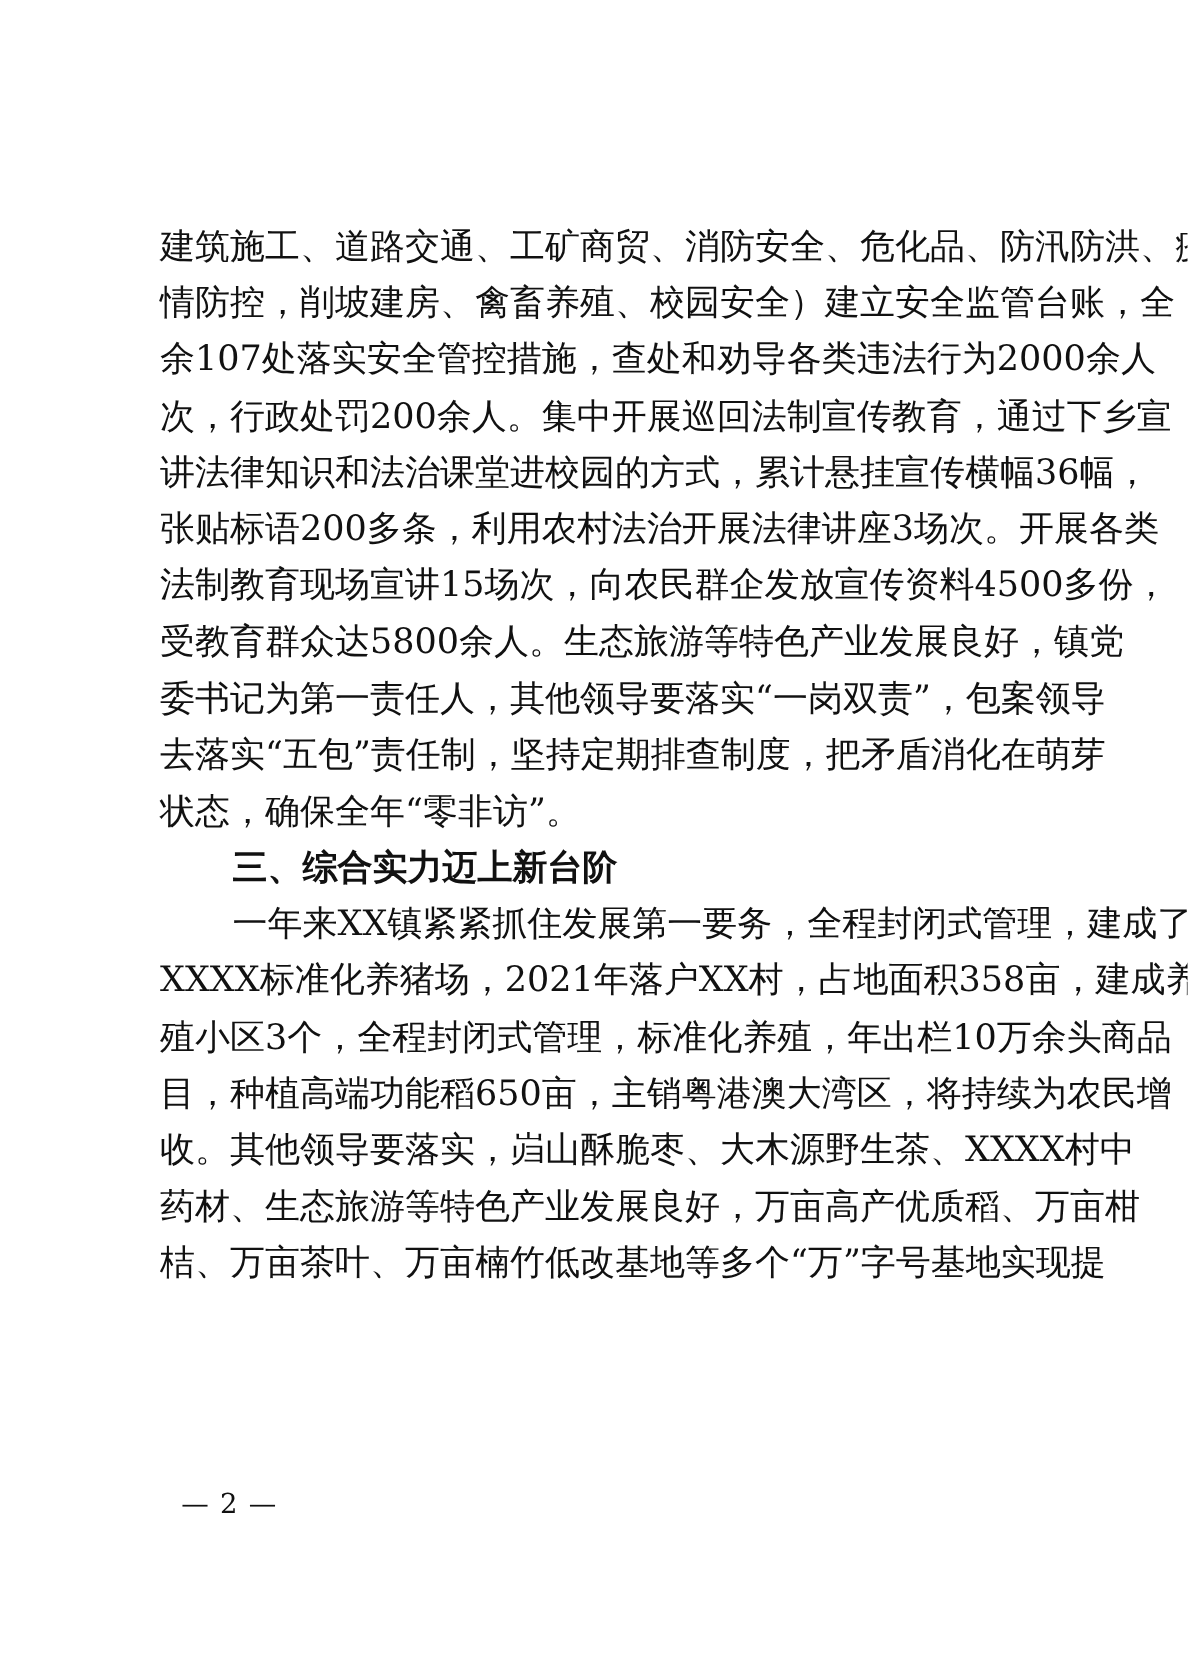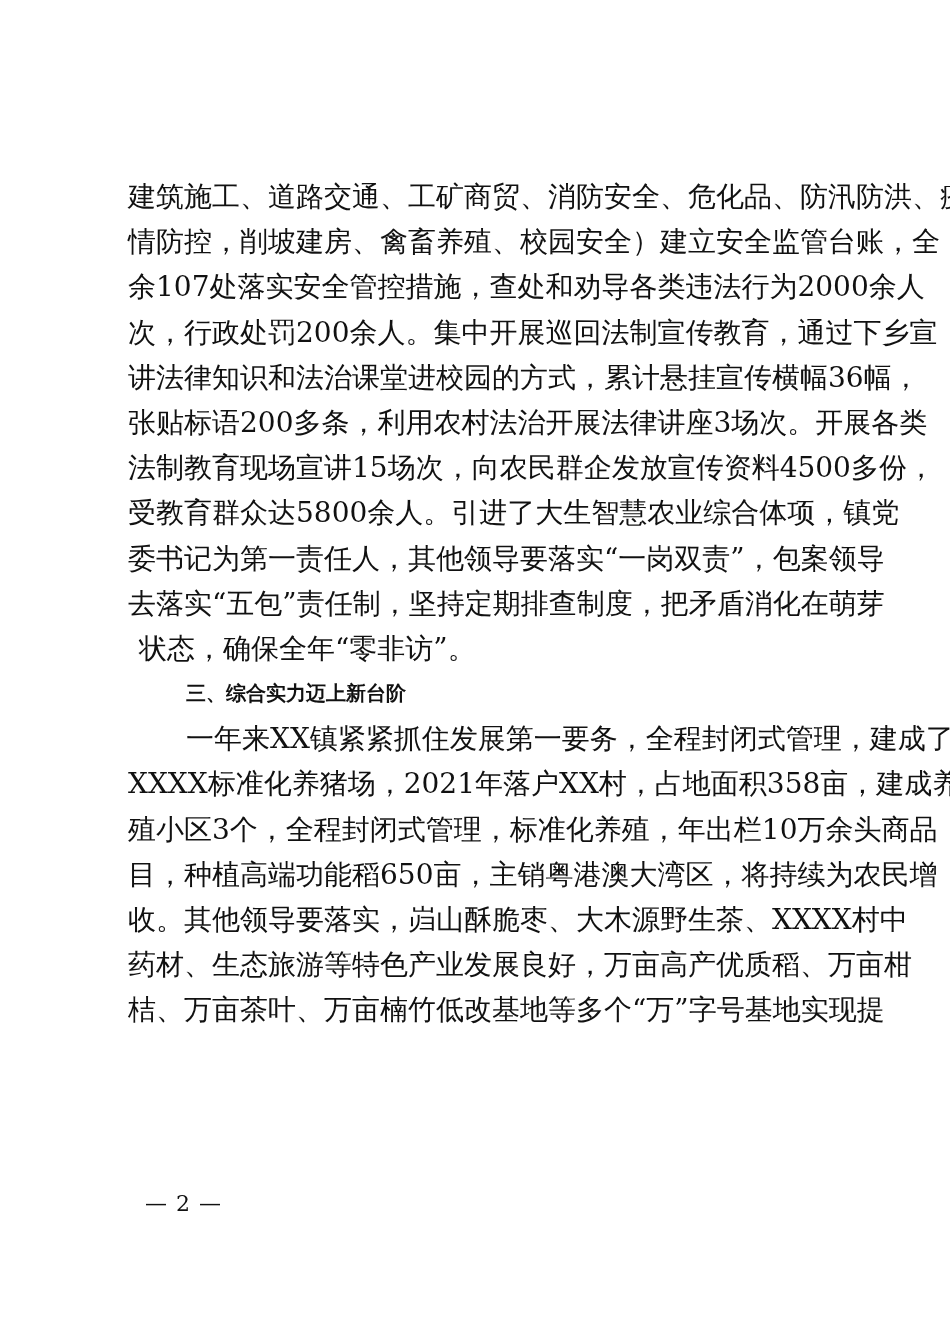--- a/index.html
+++ b/index.html
@@ -34,29 +34,28 @@
       line-height: 45.2px;
       font-size: 28px;
       white-space: nowrap;
       text-align: justify;
       text-align-last: justify;
       letter-spacing: 0;
       overflow: visible;
     }
     .line.last {
       text-align-last: left;
-      margin-left: 11px;
     }
     .line.indent {
       padding-left: 58px;
     }
     .heading {
       font-family: "DejaVu Sans", "Liberation Sans", sans-serif;
       font-weight: bold;
-      font-size: 20px;
+      font-size: 28px;
       height: 45.2px;
       line-height: 45.2px;
       padding-left: 58px;
       text-align-last: left;
       color: #111111;
     }
     .page-number {
       position: absolute;
       left: 145px;
       top: 1191px;
@@ -73,21 +72,21 @@
   <div class="body-text">
 
     <div class="paragraph">
       <div class="line">建筑施工、道路交通、工矿商贸、消防安全、危化品、防汛防洪、疫</div>
       <div class="line">情防控，削坡建房、禽畜养殖、校园安全）建立安全监管台账，全</div>
       <div class="line">余107处落实安全管控措施，查处和劝导各类违法行为2000余人</div>
       <div class="line">次，行政处罚200余人。集中开展巡回法制宣传教育，通过下乡宣</div>
       <div class="line">讲法律知识和法治课堂进校园的方式，累计悬挂宣传横幅36幅，</div>
       <div class="line">张贴标语200多条，利用农村法治开展法律讲座3场次。开展各类</div>
       <div class="line">法制教育现场宣讲15场次，向农民群企发放宣传资料4500多份，</div>
-      <div class="line">受教育群众达5800余人。引进了大生智慧农业综合体项，镇党</div>
+      <div class="line">受教育群众达5800余人。生态旅游等特色产业发展良好，镇党</div>
       <div class="line">委书记为第一责任人，其他领导要落实“一岗双责”，包案领导</div>
       <div class="line">去落实“五包”责任制，坚持定期排查制度，把矛盾消化在萌芽</div>
       <div class="line last">状态，确保全年“零非访”。</div>
     </div>
 
     <div class="heading">三、综合实力迈上新台阶</div>
 
     <div class="paragraph">
       <div class="line indent">一年来XX镇紧紧抓住发展第一要务，全程封闭式管理，建成了</div>
       <div class="line">XXXX标准化养猪场，2021年落户XX村，占地面积358亩，建成养</div>

